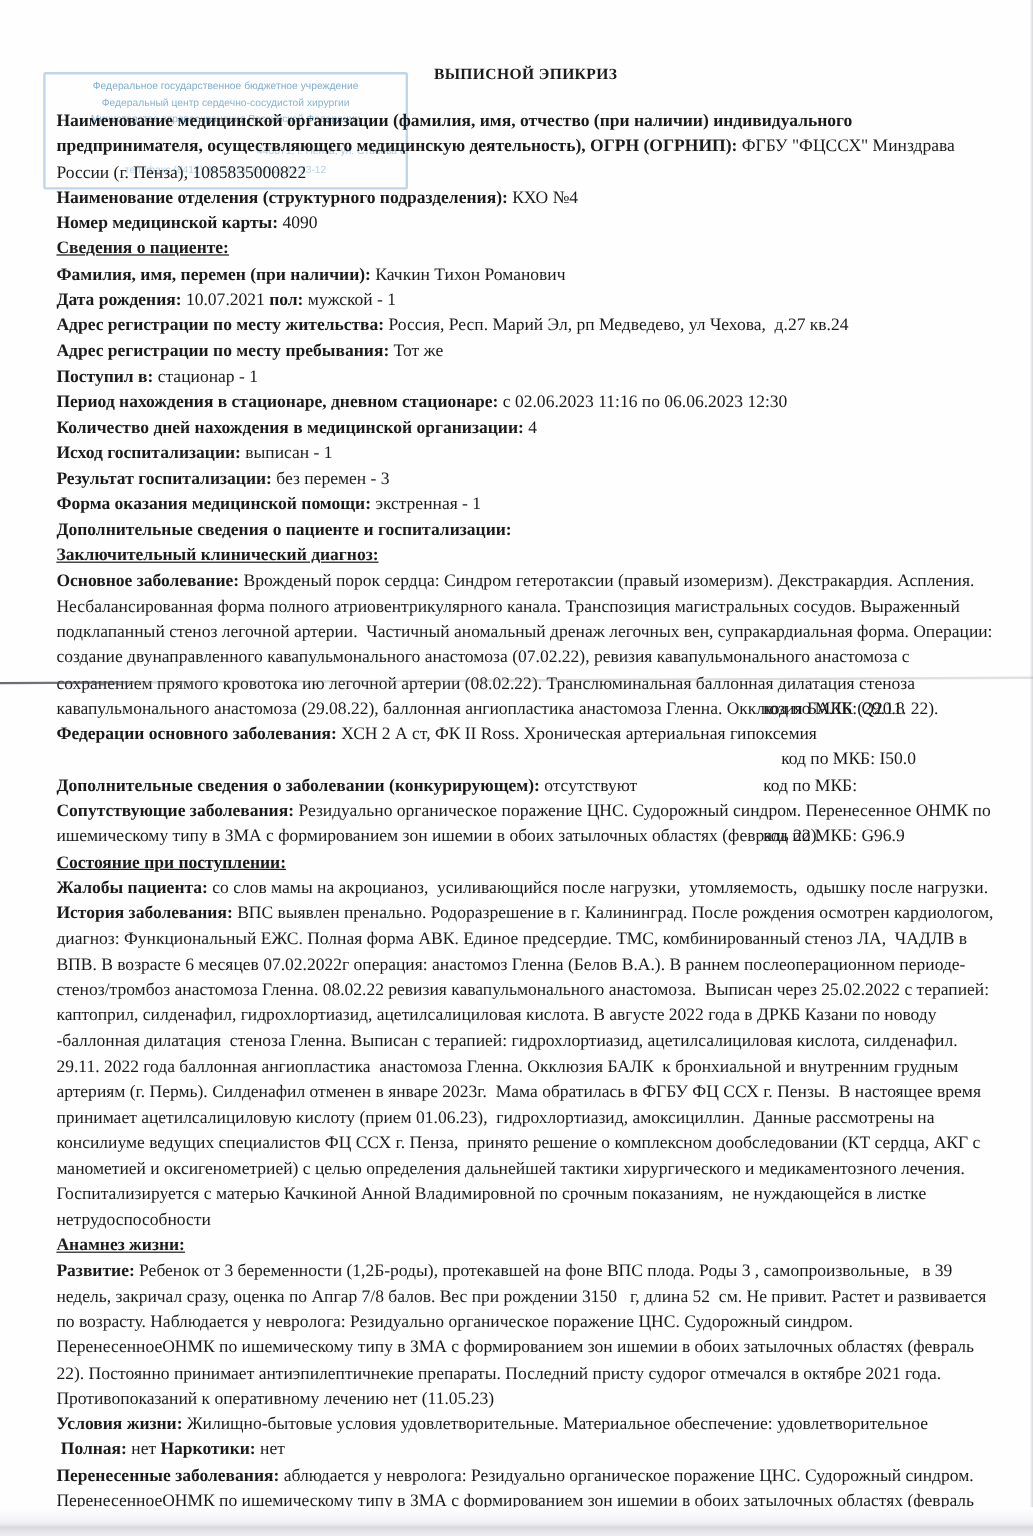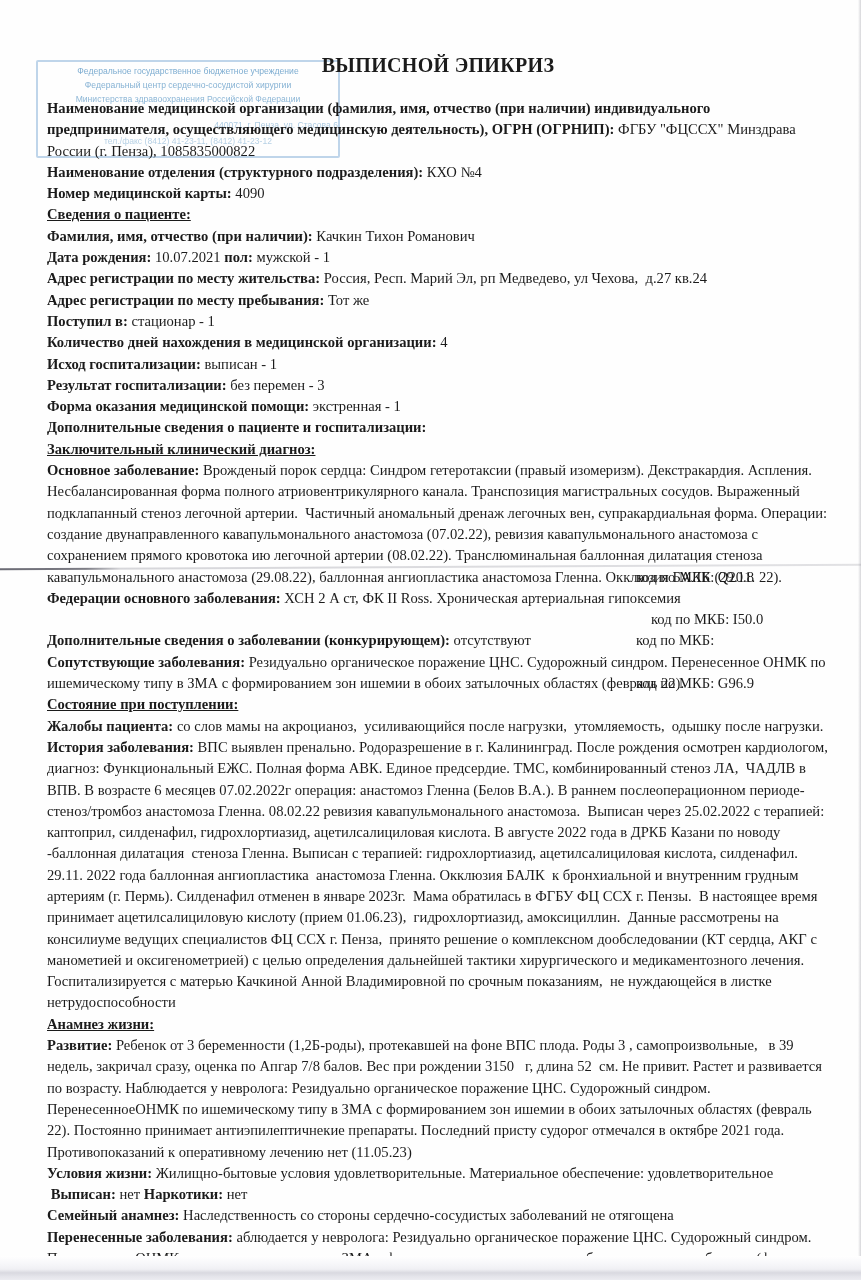--- a/index.html
+++ b/index.html
@@ -22,21 +22,21 @@
     position:absolute;left:0;width:100%;text-align:center;
     font-family:"Liberation Sans", sans-serif;
     font-size:8.6px;line-height:10px;color:#5e99c6;white-space:nowrap;
     overflow:hidden;
   }
   
   .content{
     position:absolute;left:47px;top:54px;width:782px;z-index:2;
   }
   .title{
-    font-size:20px;font-weight:bold;letter-spacing:.3px;
+    font-size:13px;font-weight:bold;letter-spacing:.3px;
     text-align:center;margin:0 0 21px 0;
   }
   .ln{
     margin:0;position:relative;
     font-size:14.6px;line-height:21.3px;
     white-space:pre-wrap;
   }
   .b{font-weight:bold;}
   .u{text-decoration:underline;text-align:center;}
   .mkb{position:absolute;left:589px;bottom:0;white-space:nowrap;}
@@ -69,43 +69,43 @@
       <div class="sline" style="top: 58px; opacity: 0.5; text-align: right;">440071, г. Пенза, ул. Стасова 6</div>
       <div class="sline" style="top: 74px; opacity: 0.45;">тел./факс (8412) 41-23-11, (8412) 41-23-12</div>
     </div>
   <div class="content">
     <h1 class="title">ВЫПИСНОЙ ЭПИКРИЗ</h1>
     <div id="blocks">
         <p class="ln"><span class="b">Наименование медицинской организации (фамилия, имя, отчество (при наличии) индивидуального предпринимателя, осуществляющего медицинскую деятельность), ОГРН (ОГРНИП):</span><span class=""> ФГБУ "ФЦССХ" Минздрава России (г. Пенза), 1085835000822</span></p>
         <p class="ln"><span class="b">Наименование отделения (структурного подразделения):</span><span class=""> КХО №4</span></p>
         <p class="ln"><span class="b">Номер медицинской карты:</span><span class=""> 4090</span></p>
         <p class="ln"><span class="b u">Сведения о пациенте:</span></p>
-        <p class="ln"><span class="b">Фамилия, имя, отчество (при наличии):</span><span class=""> Качкин Тихон Романович</span></p>
+        <p class="ln"><span class="b">Фамилия, имя, перемен (при наличии):</span><span class=""> Качкин Тихон Романович</span></p>
         <p class="ln"><span class="b">Дата рождения:</span><span class=""> 10.07.2021 </span><span class="b">пол:</span><span class=""> мужской - 1</span></p>
         <p class="ln"><span class="b">Адрес регистрации по месту жительства:</span><span class=""> Россия, Респ. Марий Эл, рп Медведево, ул Чехова,  д.27 кв.24</span></p>
         <p class="ln"><span class="b">Адрес регистрации по месту пребывания:</span><span class=""> Тот же</span></p>
         <p class="ln"><span class="b">Поступил в:</span><span class=""> стационар - 1</span></p>
+        <p class="ln"><span class="b">Период нахождения в стационаре, дневном стационаре:</span><span class=""> с 02.06.2023 11:16 по 06.06.2023 12:30</span></p>
         <p class="ln"><span class="b">Количество дней нахождения в медицинской организации:</span><span class=""> 4</span></p>
         <p class="ln"><span class="b">Исход госпитализации:</span><span class=""> выписан - 1</span></p>
         <p class="ln"><span class="b">Результат госпитализации:</span><span class=""> без перемен - 3</span></p>
         <p class="ln"><span class="b">Форма оказания медицинской помощи:</span><span class=""> экстренная - 1</span></p>
         <p class="ln"><span class="b">Дополнительные сведения о пациенте и госпитализации:</span></p>
         <p class="ln"><span class="b u">Заключительный клинический диагноз:</span></p>
         <p class="ln"><span class="b">Основное заболевание:</span><span class=""> Врожденый порок сердца: Синдром гетеротаксии (правый изомеризм). Декстракардия. Аспления. Несбалансированная форма полного атриовентрикулярного канала. Транспозиция магистральных сосудов. Выраженный подклапанный стеноз легочной артерии.  Частичный аномальный дренаж легочных вен, супракардиальная форма. Операции: создание двунаправленного кавапульмонального анастомоза (07.02.22), ревизия кавапульмонального анастомоза с сохранением прямого кровотока ию легочной артерии (08.02.22). Транслюминальная баллонная дилатация стеноза кавапульмонального анастомоза (29.08.22), баллонная ангиопластика анастомоза Гленна. Окклюзия БАЛК (29.11. 22).</span><span class="mkb">код по МКБ: Q20.8</span></p>
         <p class="ln"><span class="b">Федерации основного заболевания:</span><span class=""> ХСН 2 А ст, ФК II Ross. Хроническая артериальная гипоксемия</span></p>
         <p class="ln" style="padding-left: 604px;"><span class="">код по МКБ: I50.0</span></p>
         <p class="ln"><span class="b">Дополнительные сведения о заболевании (конкурирующем):</span><span class=""> отсутствуют</span><span class="mkb">код по МКБ:</span></p>
         <p class="ln"><span class="b">Сопутствующие заболевания:</span><span class=""> Резидуально органическое поражение ЦНС. Судорожный синдром. Перенесенное ОНМК по ишемическому типу в ЗМА с формированием зон ишемии в обоих затылочных областях (февраль 22).</span><span class="mkb">код по МКБ: G96.9</span></p>
         <p class="ln"><span class="b u">Состояние при поступлении:</span></p>
         <p class="ln"><span class="b">Жалобы пациента:</span><span class=""> со слов мамы на акроцианоз,  усиливающийся после нагрузки,  утомляемость,  одышку после нагрузки.</span></p>
         <p class="ln"><span class="b">История заболевания:</span><span class=""> ВПС выявлен пренально. Родоразрешение в г. Калининград. После рождения осмотрен кардиологом,  диагноз: Функциональный ЕЖС. Полная форма АВК. Единое предсердие. ТМС, комбинированный стеноз ЛА,  ЧАДЛВ в ВПВ. В возрасте 6 месяцев 07.02.2022г операция: анастомоз Гленна (Белов В.А.). В раннем послеоперационном периоде-стеноз/тромбоз анастомоза Гленна. 08.02.22 ревизия кавапульмонального анастомоза.  Выписан через 25.02.2022 с терапией: каптоприл, силденафил, гидрохлортиазид, ацетилсалициловая кислота. В августе 2022 года в ДРКБ Казани по новоду -баллонная дилатация  стеноза Гленна. Выписан с терапией: гидрохлортиазид, ацетилсалициловая кислота, силденафил. 29.11. 2022 года баллонная ангиопластика  анастомоза Гленна. Окклюзия БАЛК  к бронхиальной и внутренним грудным артериям (г. Пермь). Силденафил отменен в январе 2023г.  Мама обратилась в ФГБУ ФЦ ССХ г. Пензы.  В настоящее время принимает ацетилсалициловую кислоту (прием 01.06.23),  гидрохлортиазид, амоксициллин.  Данные рассмотрены на консилиуме ведущих специалистов ФЦ ССХ г. Пенза,  принято решение о комплексном дообследовании (КТ сердца, АКГ с манометией и оксигенометрией) с целью определения дальнейшей тактики хирургического и медикаментозного лечения. Госпитализируется с матерью Качкиной Анной Владимировной по срочным показаниям,  не нуждающейся в листке нетрудоспособности</span></p>
         <p class="ln"><span class="b u">Анамнез жизни:</span></p>
         <p class="ln"><span class="b">Развитие:</span><span class=""> Ребенок от 3 беременности (1,2Б-роды), протекавшей на фоне ВПС плода. Роды 3 , самопроизвольные,   в 39   недель, закричал сразу, оценка по Апгар 7/8 балов. Вес при рождении 3150   г, длина 52  см. Не привит. Растет и развивается по возрасту. Наблюдается у невролога: Резидуально органическое поражение ЦНС. Судорожный синдром. ПеренесенноеОНМК по ишемическому типу в ЗМА с формированием зон ишемии в обоих затылочных областях (февраль 22). Постоянно принимает антиэпилептичнекие препараты. Последний присту судорог отмечался в октябре 2021 года.  Противопоказаний к оперативному лечению нет (11.05.23)</span></p>
         <p class="ln"><span class="b">Условия жизни:</span><span class=""> Жилищно-бытовые условия удовлетворительные. Материальное обеспечение: удовлетворительное</span></p>
-        <p class="ln"><span class="b"> Выписан:</span><span class=""> нет </span><span class="b">Наркотики:</span><span class=""> нет</span></p>
-        <p class="ln"><span class="b">Семейный анамнез:</span><span class=""> Наследственность со стороны сердечно-сосудистых заболеваний не отягощена</span></p>
+        <p class="ln"><span class="b"> Полная:</span><span class=""> нет </span><span class="b">Наркотики:</span><span class=""> нет</span></p>
         <p class="ln"><span class="b">Перенесенные заболевания:</span><span class=""> аблюдается у невролога: Резидуально органическое поражение ЦНС. Судорожный синдром. ПеренесенноеОНМК по ишемическому типу в ЗМА с формированием зон ишемии в обоих затылочных областях (февраль 22). частые ОРВИ</span></p>
       </div>
   </div>
   <div class="scan-line"></div>
   <div class="right-edge"></div>
   <div class="bottom-edge"></div>
 </div>
 
 </body></html>

